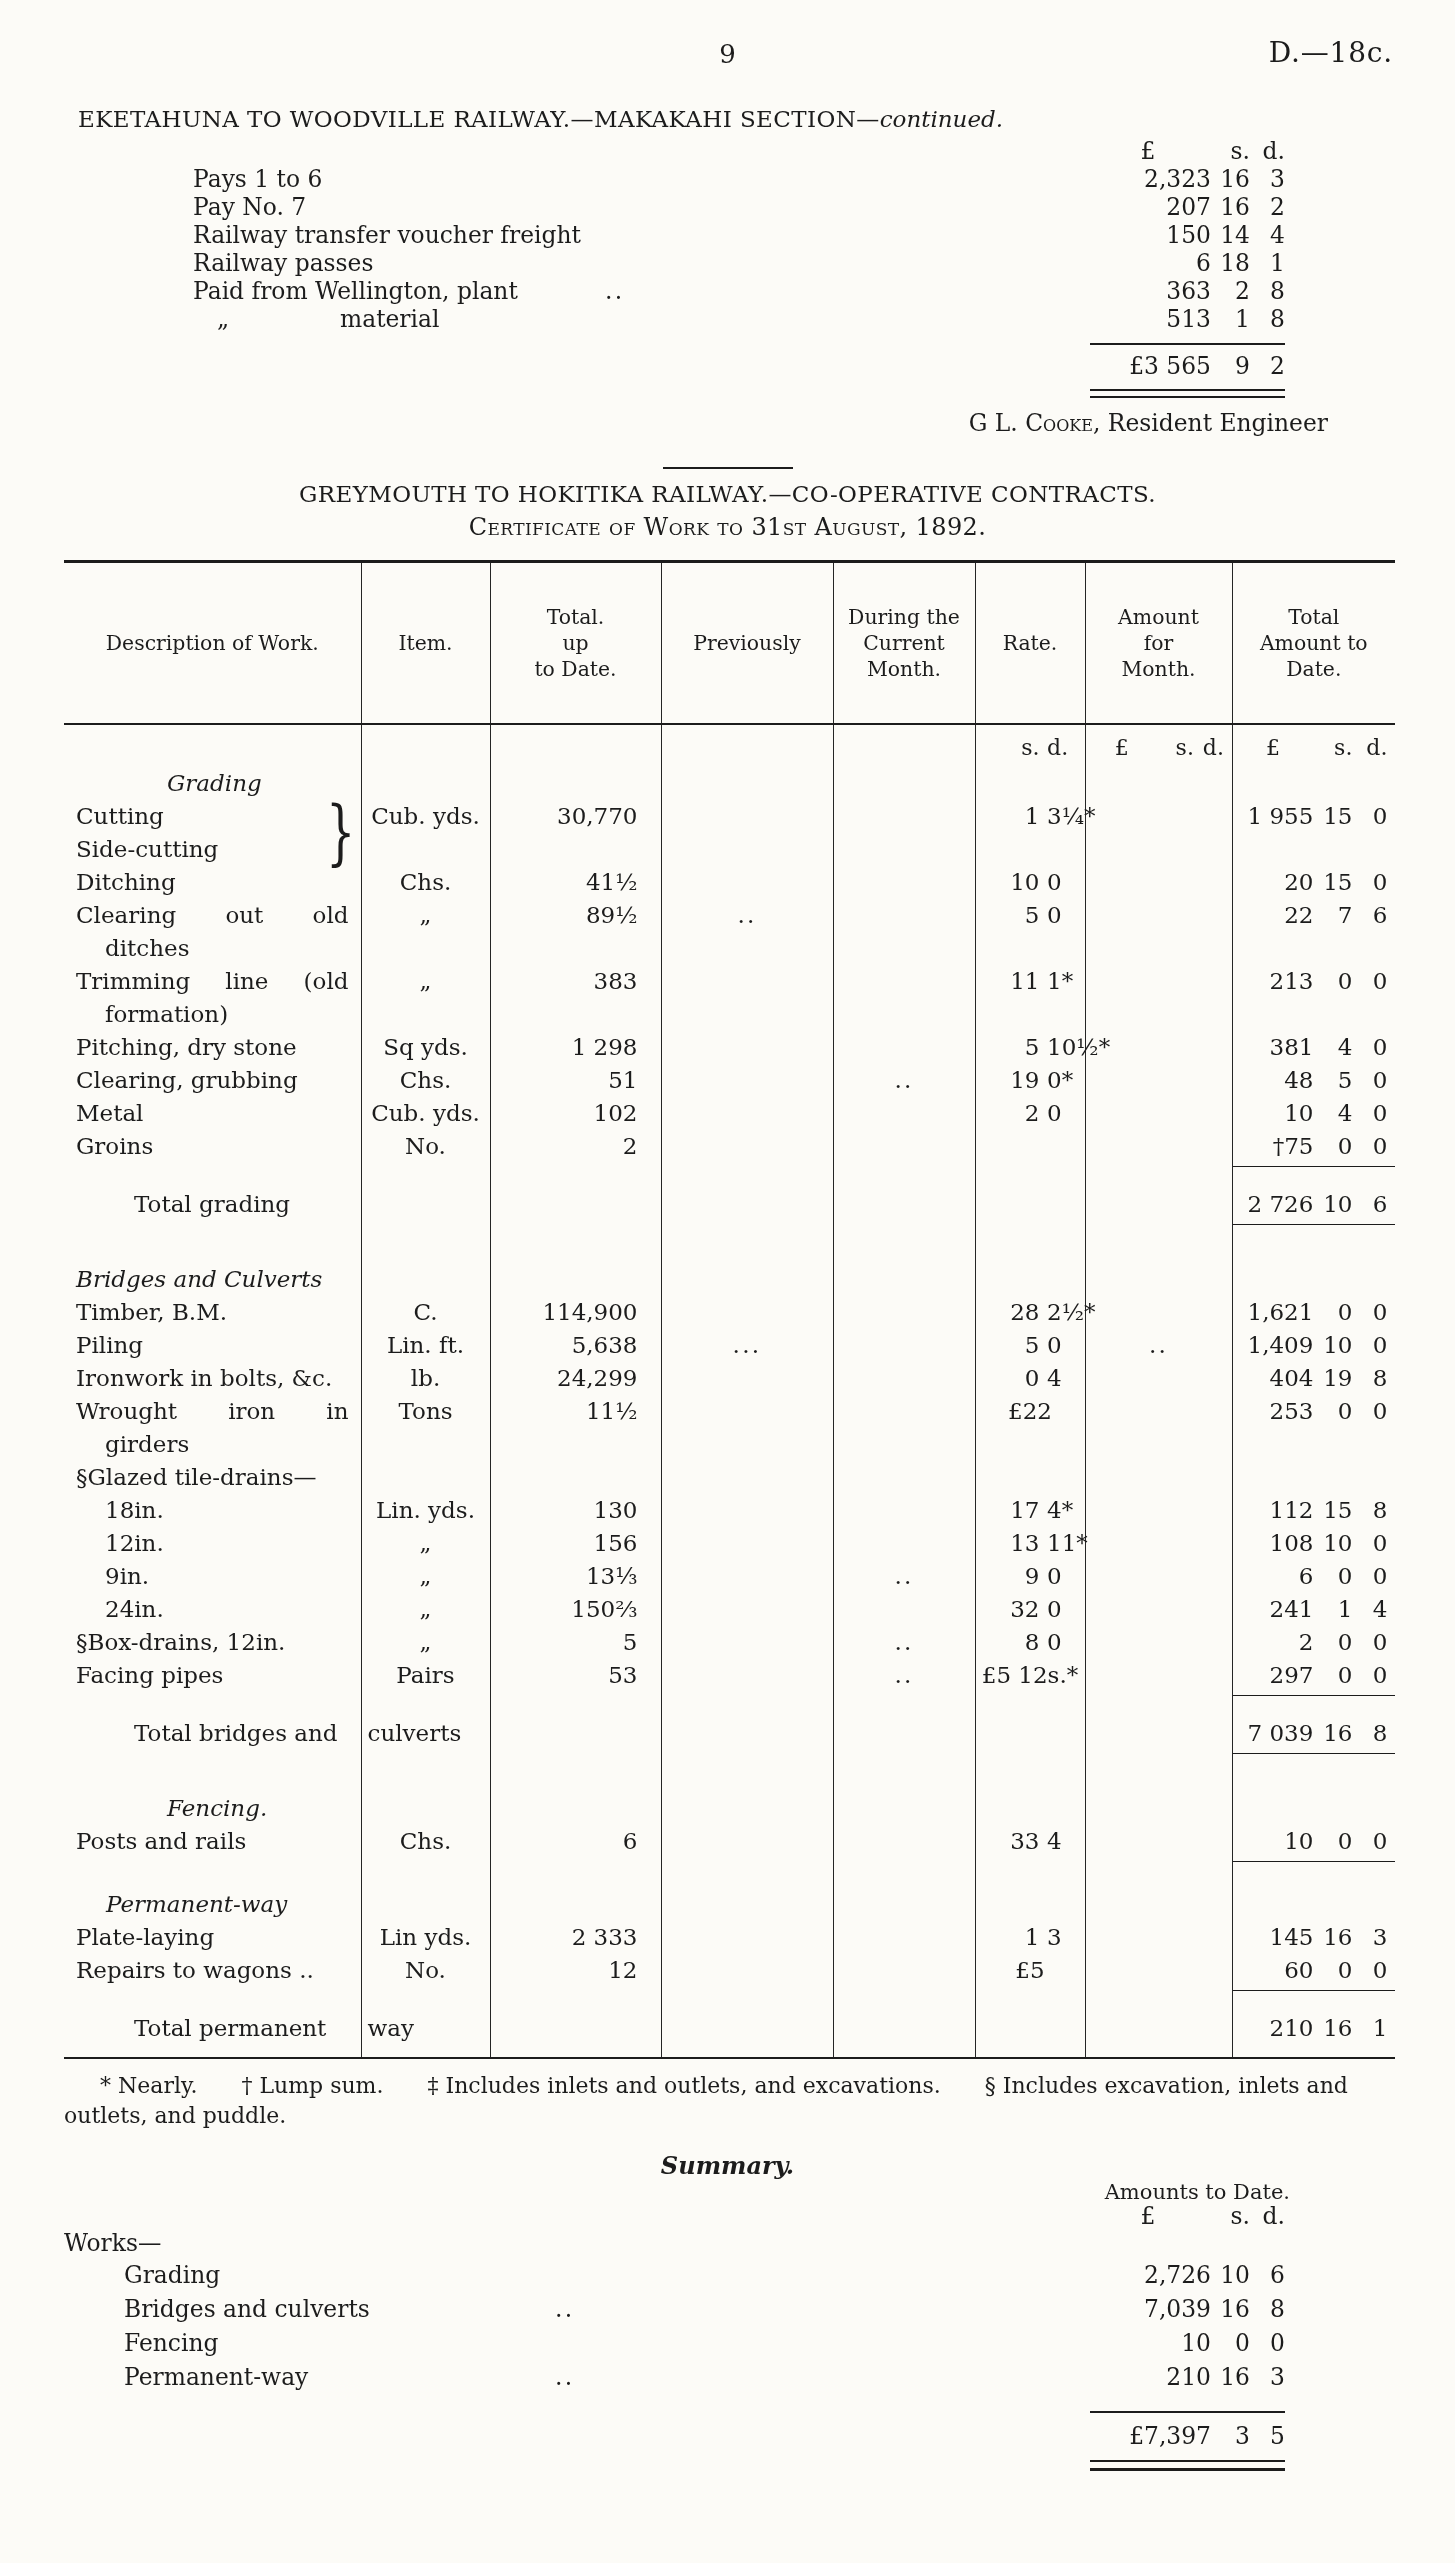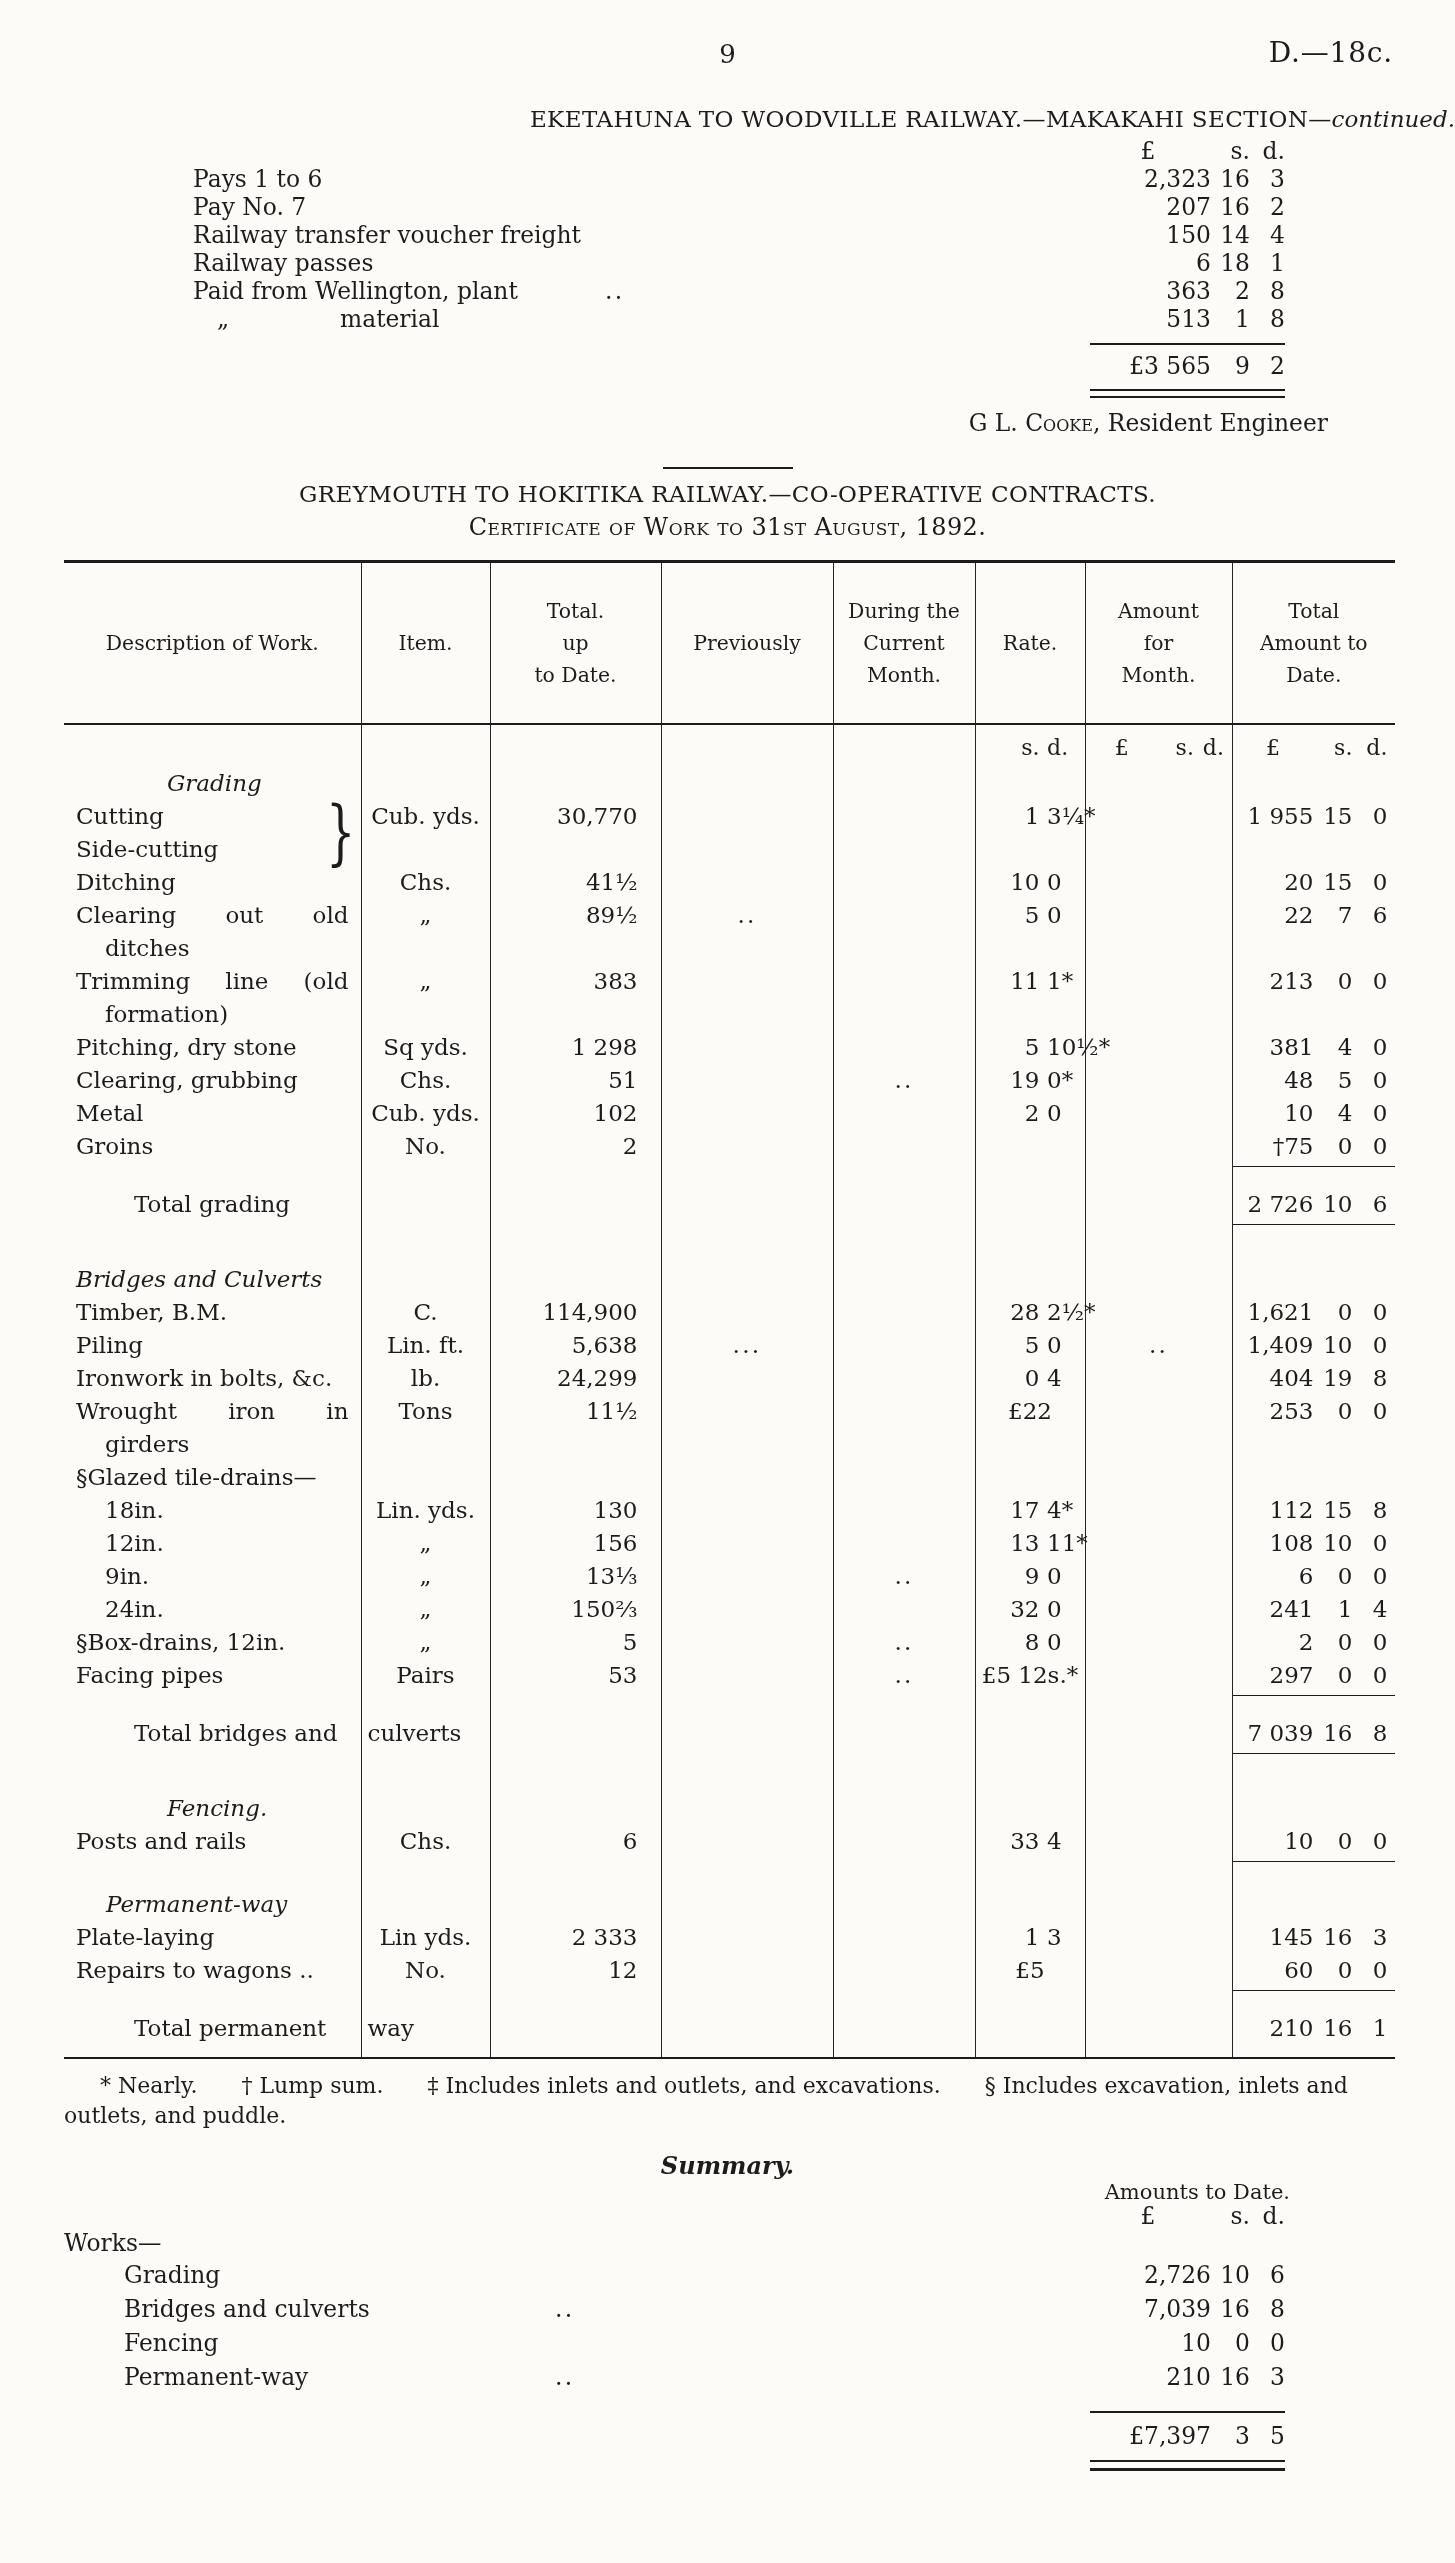--- a/index.html
+++ b/index.html
@@ -3,21 +3,21 @@
 <meta charset="utf-8">
 <style>
   html,body{margin:0;padding:0;background:#8a8a8a;}
   .page{width:1455px;height:2563px;background:#fcfbf7;color:#1c1c1c;
         font-family:"DejaVu Serif", serif;position:relative;overflow:hidden;margin:0 auto;}
   
   .pghead{position:relative;height:38px;margin-top:39px;font-size:26px;}
   .pgno{position:absolute;left:0;right:0;text-align:center;}
   .docref{position:absolute;right:62px;top:-3px;font-size:28px;letter-spacing:0.8px;}
   
-  .s1title{text-align:right;padding-left:98px;font-size:23px;letter-spacing:0.4px;margin-top:29px;white-space:nowrap;}
+  .s1title{text-align:left;padding-left:78px;font-size:23px;letter-spacing:0.4px;margin-top:29px;white-space:nowrap;}
   .s1title .it{font-style:italic;letter-spacing:0;}
   .s1{margin:4.5px 170px 0 193px;position:relative;font-size:23.4px;}
   .s1row{display:flex;align-items:baseline;line-height:28px;position:relative;}
   .s1label{flex:1;white-space:nowrap;}
   .s1ditto{display:inline-block;width:147px;padding-left:24px;box-sizing:border-box;}
   .s1dots{position:absolute;left:412px;letter-spacing:2.3px;}
   .money{display:flex;width:200px;flex:none;}
   .m-l{flex:1;text-align:right;white-space:nowrap;}
   .m-s{width:39px;text-align:right;}
   .m-d{width:35px;text-align:right;}
@@ -31,21 +31,21 @@
   .divider{width:130px;border-top:2.3px solid #1c1c1c;margin:30px auto 0 auto;}
   
   .s2title{text-align:center;font-size:23px;letter-spacing:0.4px;margin-top:12px;}
   .s2sub{text-align:center;font-size:24px;margin-top:6px;font-variant:small-caps;letter-spacing:0.4px;}
   
   table.work{border-collapse:collapse;table-layout:fixed;width:1331px;margin:19.7px 60px 0 64px;
              border-top:3px solid #1c1c1c;border-bottom:2.3px solid #1c1c1c;}
   table.work th, table.work td{border-right:1.5px solid #252525;}
   table.work th:last-child, table.work td:last-child{border-right:none;}
   table.work thead th{border-bottom:2.3px solid #1c1c1c;font-weight:normal;font-size:20.4px;
-    text-align:center;vertical-align:middle;white-space:pre-line;height:160px;padding:0 3px;line-height:32px;}
+    text-align:center;vertical-align:middle;white-space:pre-line;height:160px;padding:0 3px;line-height:26px;}
   table.work td{font-size:23px;vertical-align:top;padding:0;line-height:33px;}
   .c-desc{padding-left:6px !important;position:relative;}
   .dline{padding-left:6px;}
   .dline.spread{display:flex;justify-content:space-between;padding-right:12px;}
   .dline.i1{padding-left:35px;}
   .dline.it{padding-left:64px;}
   .dline.ic{padding-left:97px;}
   .dline.is1{padding-left:36px;}
   .srow .dline{font-style:italic;}
   .brace{position:absolute;right:-3px;top:-6px;font-size:71px;line-height:76px;transform:scaleX(.65);font-weight:200;}

